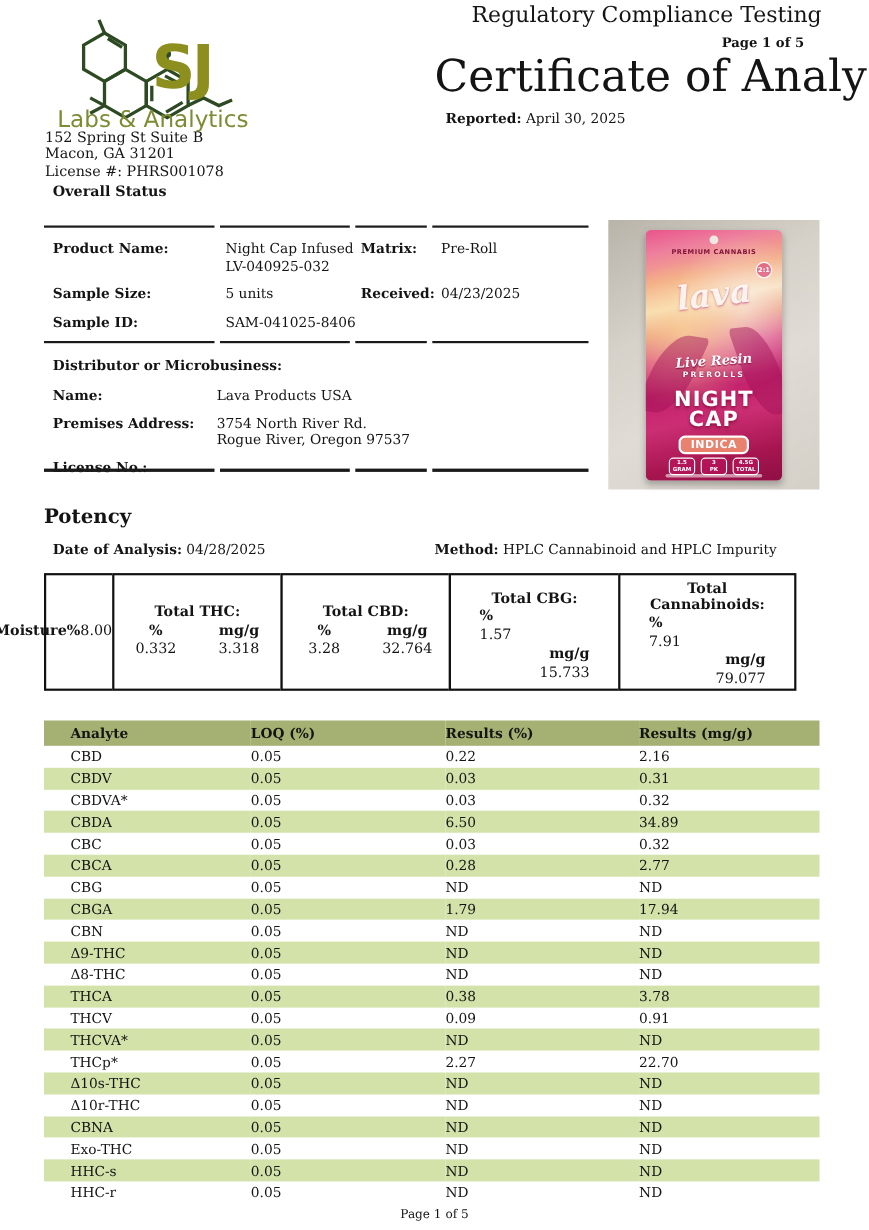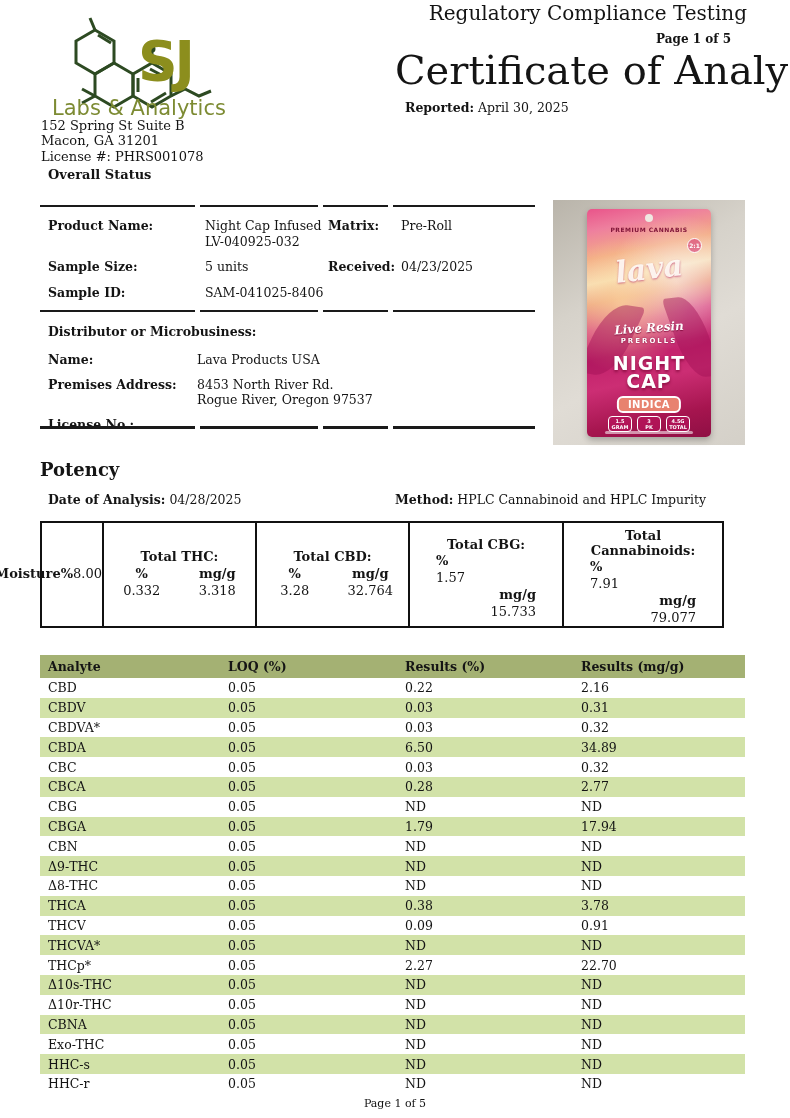--- a/index.html
+++ b/index.html
@@ -100,21 +100,21 @@
   .sc-stair .right { text-align:right; padding-right:26px; line-height:1.3; }
   .sc-cbg { padding-top:15px; }
   .sc-cann { width:162px; padding-top:6px; }
   .bold { font-weight:bold; }
 
   
   .analyte { position:absolute; left:40px; top:655px; width:705px; border-collapse:collapse;
              table-layout:fixed; font-size:12.5px; }
   .analyte th { background:#a4b173; font-weight:bold; text-align:left; height:23px; padding:0; }
   .analyte td { height:19.8px; padding:0; }
-  .analyte th:first-child, .analyte td:first-child { padding-left:8px; }
+  .analyte th:first-child, .analyte td:first-child { padding-left:24px; }
   .analyte tr.alt td { background:#d2e2a8; }
 
   .footer { position:absolute; left:0; top:1097px; width:790px; text-align:center; font-size:11px; }
 </style>
 </head>
 <body>
 
 <div class="page">
 
   <div class="logo-block">
@@ -189,21 +189,21 @@
         <i class="c4"></i>
       </div>
 
     <div class="dist-block">
       <div class="bold">Distributor or Microbusiness:</div>
       <div class="dist-grid">
         <div class="r bold">Name:</div>
         <div class="r">Lava Products USA</div>
         <div class="r bold">Premises Address:</div>
         <div class="r">
-          <div>8453 North River Rd.</div>
+          <div>3754 North River Rd.</div>
           <div>Rogue River, Oregon 97537</div>
         </div>
         <div class="r bold">License No.:</div>
         <div class="r"></div>
       </div>
     </div>
     <div class="rule thick">
         <i class="c1"></i>
         <i class="c2"></i>
         <i class="c3"></i>

